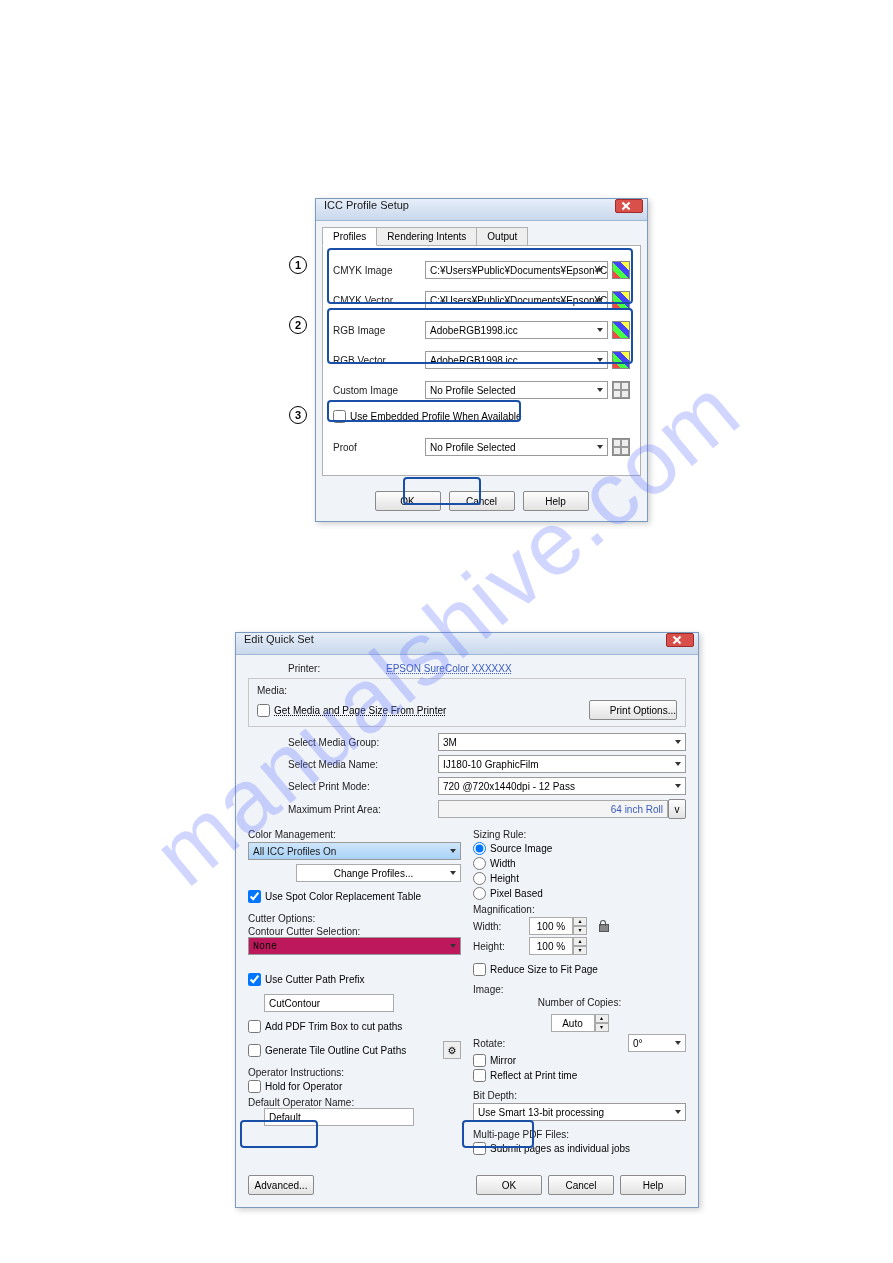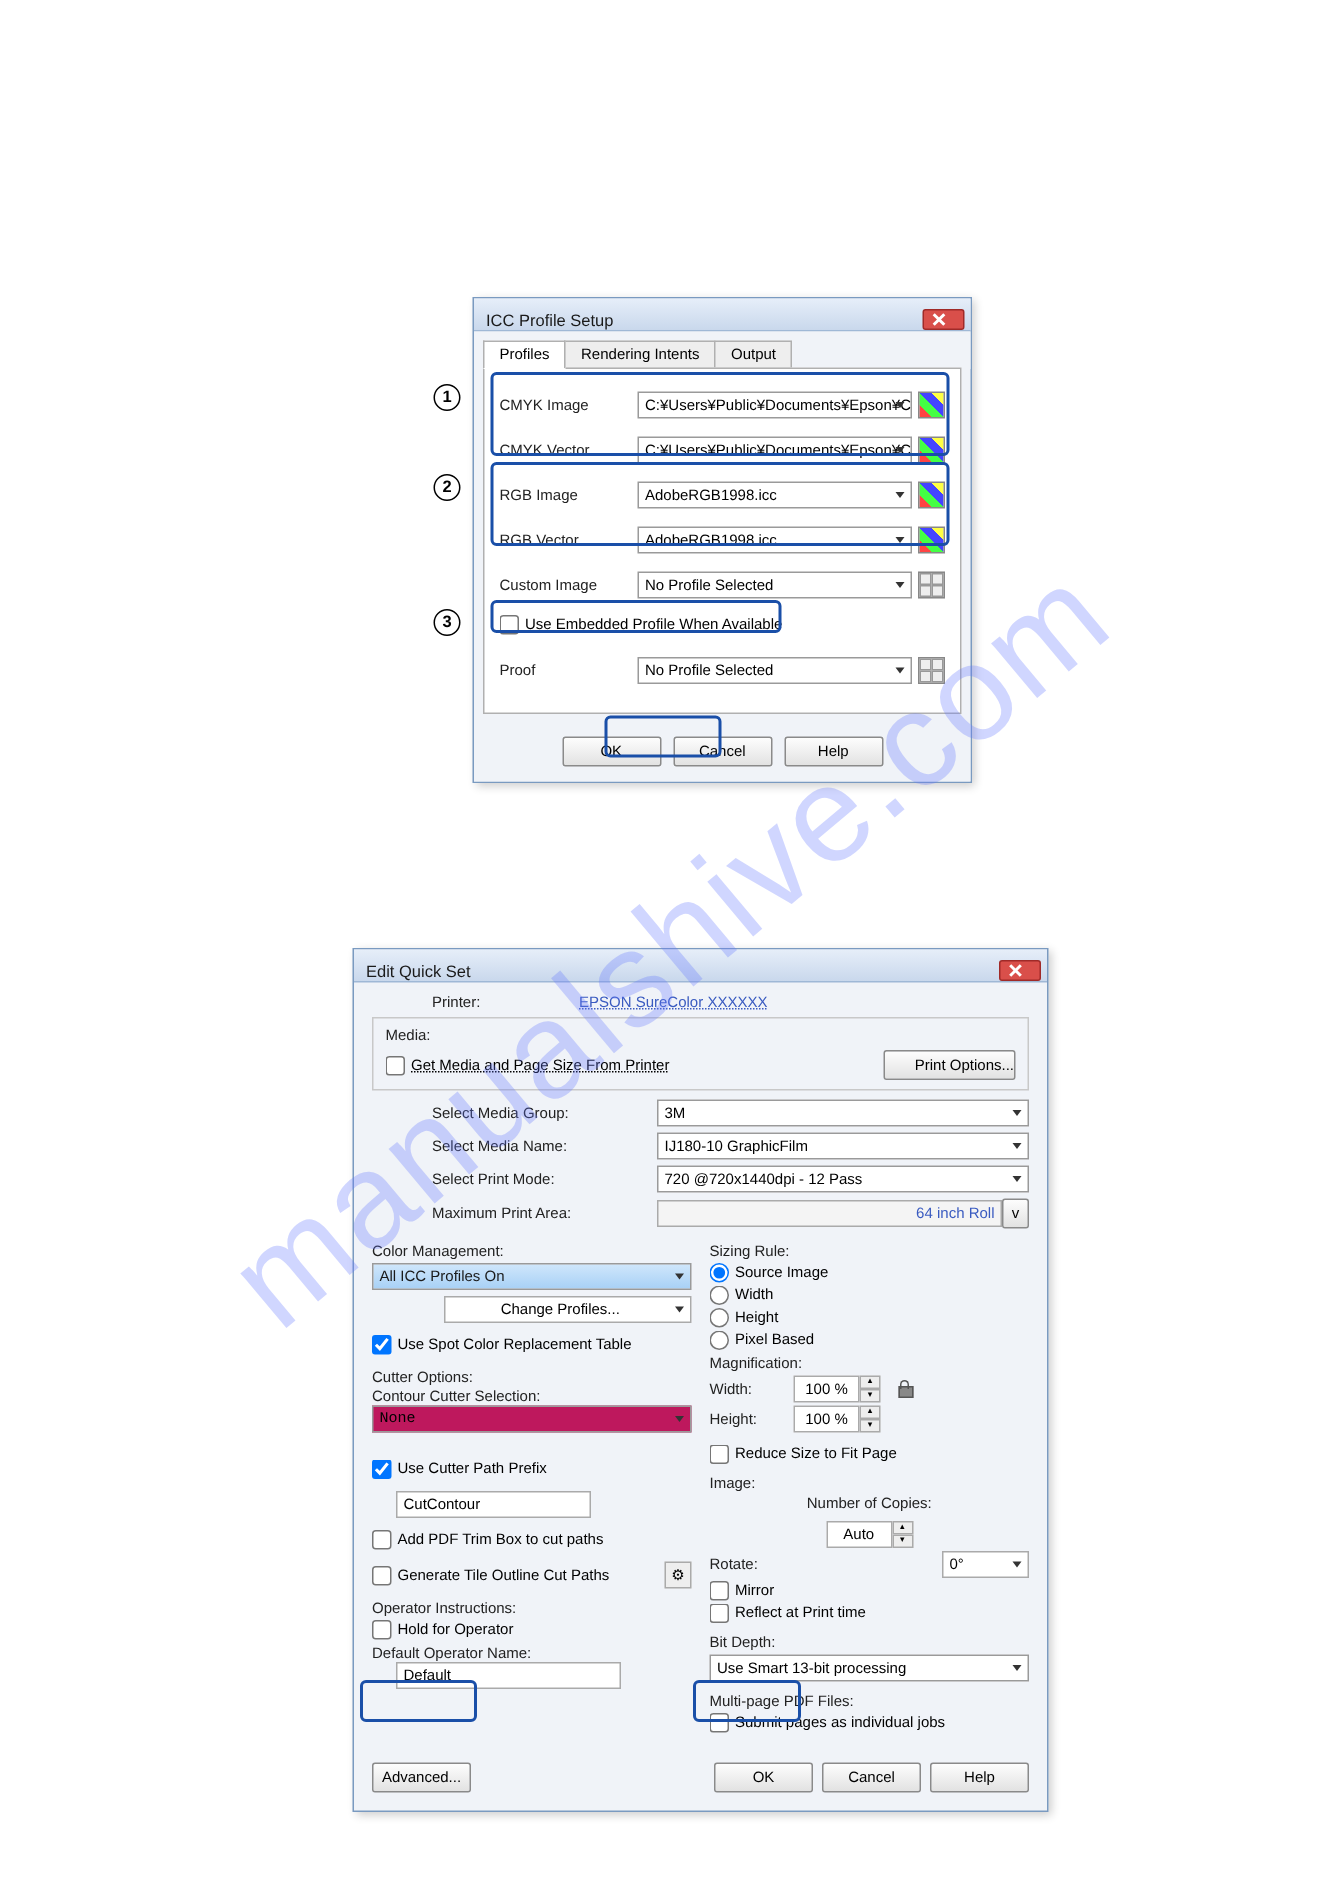--- a/index.html
+++ b/index.html
@@ -1,21 +1,21 @@
 <!DOCTYPE html>
 <html><head>
 <meta charset="utf-8">
 <style>
   * { box-sizing: border-box; margin: 0; padding: 0; }
   body { font-family: Tahoma, Arial, sans-serif; font-size: 11px; background: #fff; width: 893px; height: 1263px; position: relative; }
   .watermark { position: absolute; left: 50%; top: 50%; transform: translate(-50%, -50%) rotate(-40deg); font-size: 90px; color: rgba(100,120,255,0.3); font-weight: 300; letter-spacing: 2px; pointer-events: none; z-index: 100; }
 
   
   .dialog { position: absolute; background: #f0f3f8; border: 1px solid #7a9ac0; box-shadow: 2px 2px 6px rgba(0,0,0,0.2); }
-  .titlebar { height: 22px; background: linear-gradient(#e6eef9, #c9d8ec); border-bottom: 1px solid #9fb8d6; display: flex; align-items: flex-end; padding: 0 4px 0 8px; font-size: 11px; color: #1a1a1a; }
+  .titlebar { height: 22px; background: linear-gradient(#e6eef9, #c9d8ec); border-bottom: 1px solid #9fb8d6; display: flex; align-items: flex-start; padding: 0 4px 0 8px; font-size: 11px; color: #1a1a1a; }
   .titlebar .spacer { flex: 1; }
   .closex { width: 28px; height: 14px; background: #d94f4a; border: 1px solid #a02a28; border-radius: 2px; position: relative; }
   .closex::before, .closex::after { content: ""; position: absolute; left: 9px; top: 1px; width: 2px; height: 10px; background: #fff; }
   .closex::before { transform: rotate(45deg); }
   .closex::after { transform: rotate(-45deg); }
 
   .callout { position: absolute; width: 18px; height: 18px; border: 1.8px solid #000; border-radius: 50%; display: flex; align-items: center; justify-content: center; font-weight: bold; font-size: 11px; background: #fff; }
   .highlight-box { position: absolute; border: 2.5px solid #1a4fa8; border-radius: 4px; pointer-events: none; }
 
   

